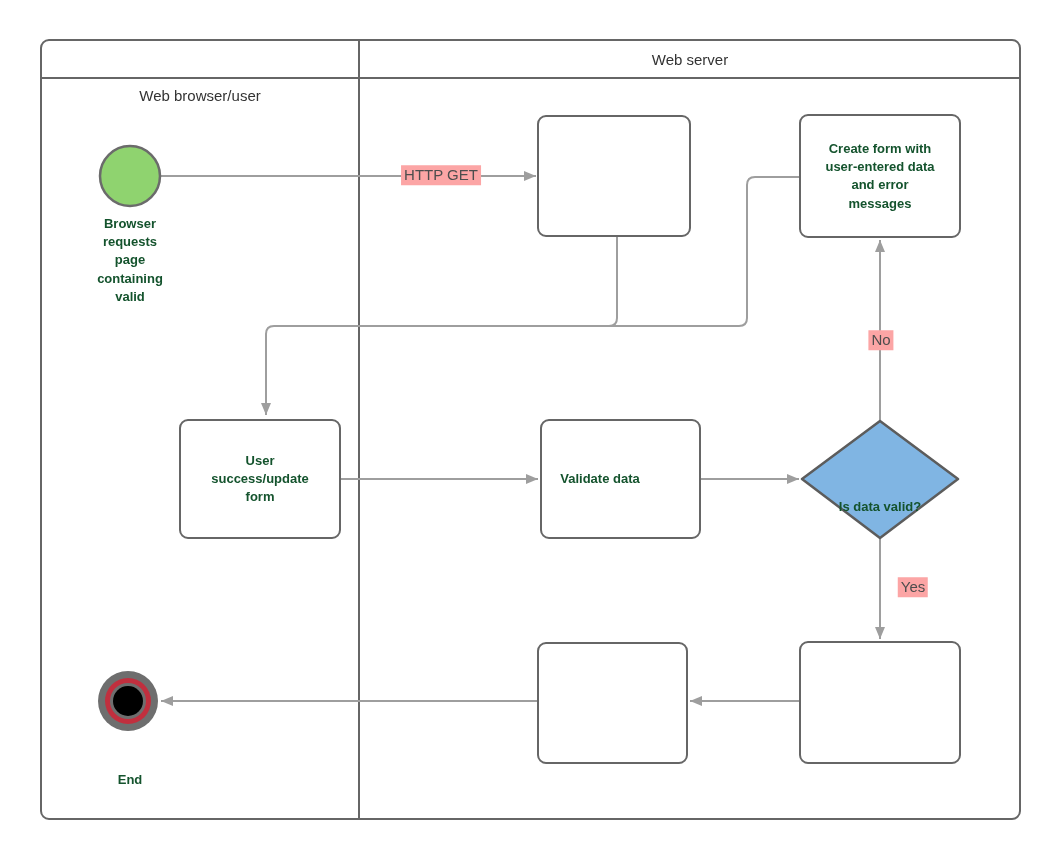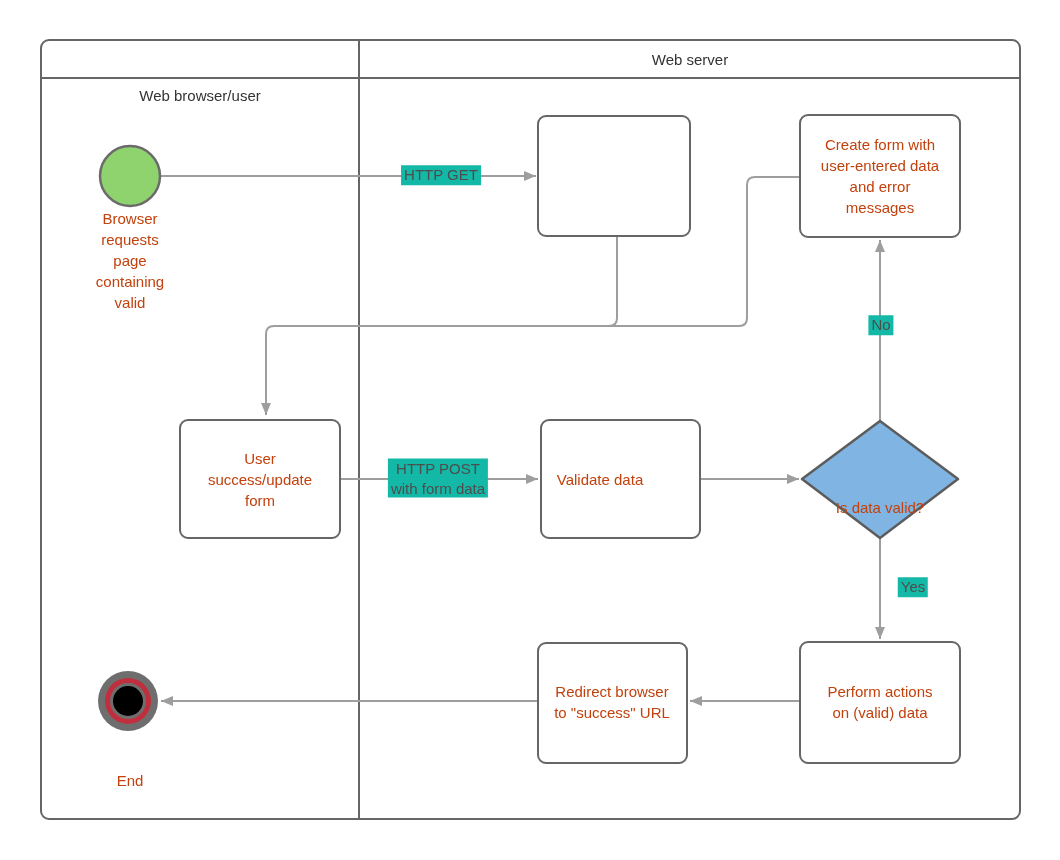--- a/index.html
+++ b/index.html
@@ -14,25 +14,25 @@
   #diagram-svg { position: absolute; left: 0; top: 0; }
   .lbl {
     position: absolute;
     transform: translate(-50%, -50%);
     text-align: center;
     white-space: pre-line;
     color: #333333;
     z-index: 2;
   }
   .lane-lbl { font-size: 15px; color: #333333; }
-  .node-lbl { font-size: 15px; font-weight: normal; line-height: 1.4; color: #c2410c; }
+  .node-lbl { font-size: 13px; font-weight: bold; line-height: 1.4; color: #14532d; }
   .edge-lbl {
     font-size: 15px;
     color: #4d4d4d;
-    background: #14b8a6;
+    background: #fca5a5;
     padding: 0 3px;
     line-height: 1.3;
   }
 </style>
 </head>
 <body>
 
 <div id="canvas">
 
   <svg id="diagram-svg" width="1060" height="860" viewBox="0 0 1060 860">
@@ -85,25 +85,19 @@
 valid</div>
   <div class="lbl node-lbl" style="left:880px; top:176px;">Create form with
 user-entered data
 and error
 messages</div>
   <div class="lbl node-lbl" style="left:260px; top:479px;">User
 success/update
 form</div>
   <div class="lbl node-lbl" style="left:600px; top:479px;">Validate data</div>
   <div class="lbl node-lbl" style="left:880px; top:507px;">Is data valid?</div>
-  <div class="lbl node-lbl" style="left:880px; top:702px;">Perform actions
-on (valid) data</div>
-  <div class="lbl node-lbl" style="left:612px; top:702px;">Redirect browser
-to "success" URL</div>
   <div class="lbl node-lbl" style="left:130px; top:780px;">End</div>
 
   <div class="lbl edge-lbl" style="left:441px; top:175px;">HTTP GET</div>
-  <div class="lbl edge-lbl" style="left:438px; top:478px;">HTTP POST
-with form data</div>
-  <div class="lbl edge-lbl" style="left:881px; top:325px;">No</div>
+  <div class="lbl edge-lbl" style="left:881px; top:340px;">No</div>
   <div class="lbl edge-lbl" style="left:881px; top:587px;margin-left:32px;">Yes</div>
 
 </div>
 
 </body></html>

